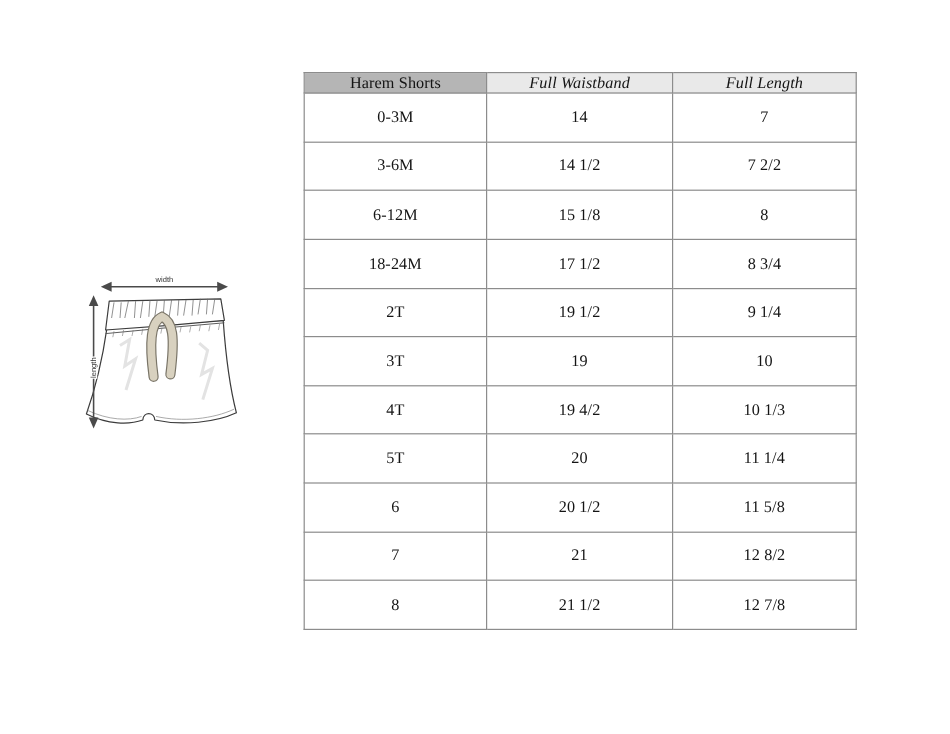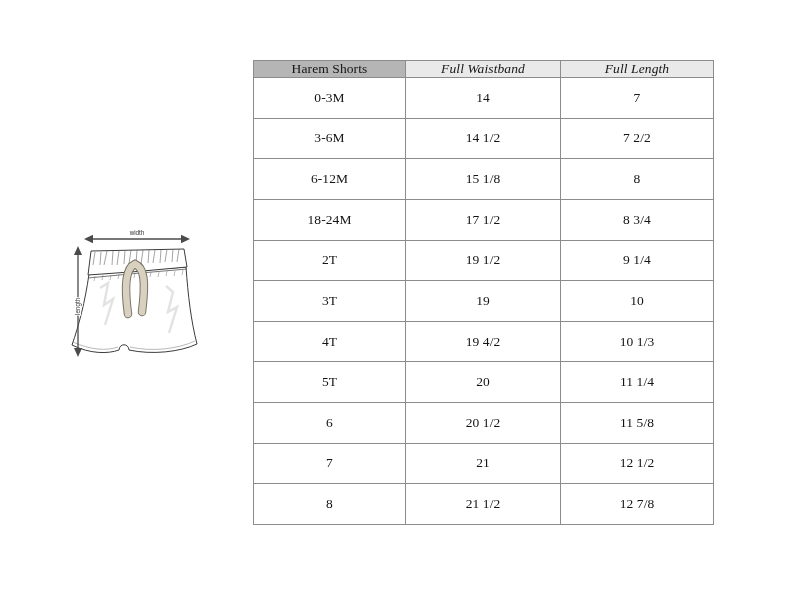--- a/index.html
+++ b/index.html
@@ -154,21 +154,21 @@
           <td>11 1/4</td>
         </tr>
         <tr>
           <td>6</td>
           <td>20 1/2</td>
           <td>11 5/8</td>
         </tr>
         <tr>
           <td>7</td>
           <td>21</td>
-          <td>12 1/2</td>
+          <td>12 8/2</td>
         </tr>
         <tr>
           <td>8</td>
           <td>21 1/2</td>
           <td>12 7/8</td>
         </tr>
       </tbody>
     </table>
   </div>
 

